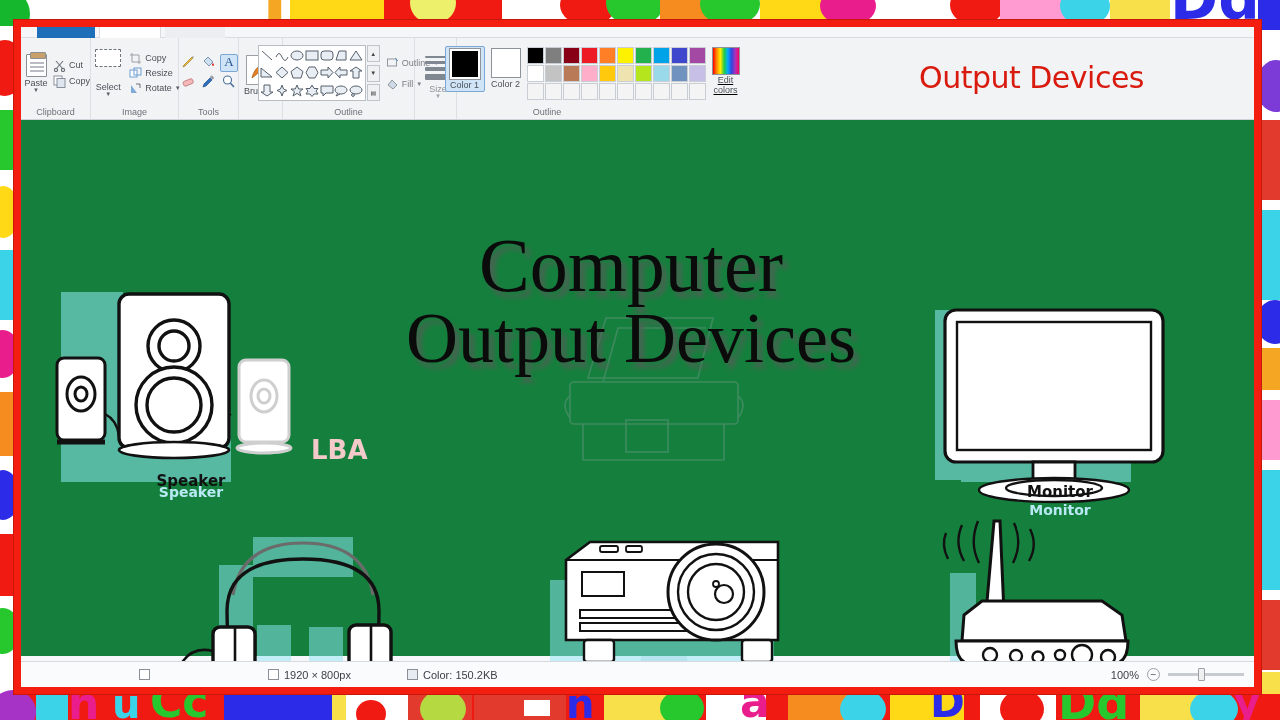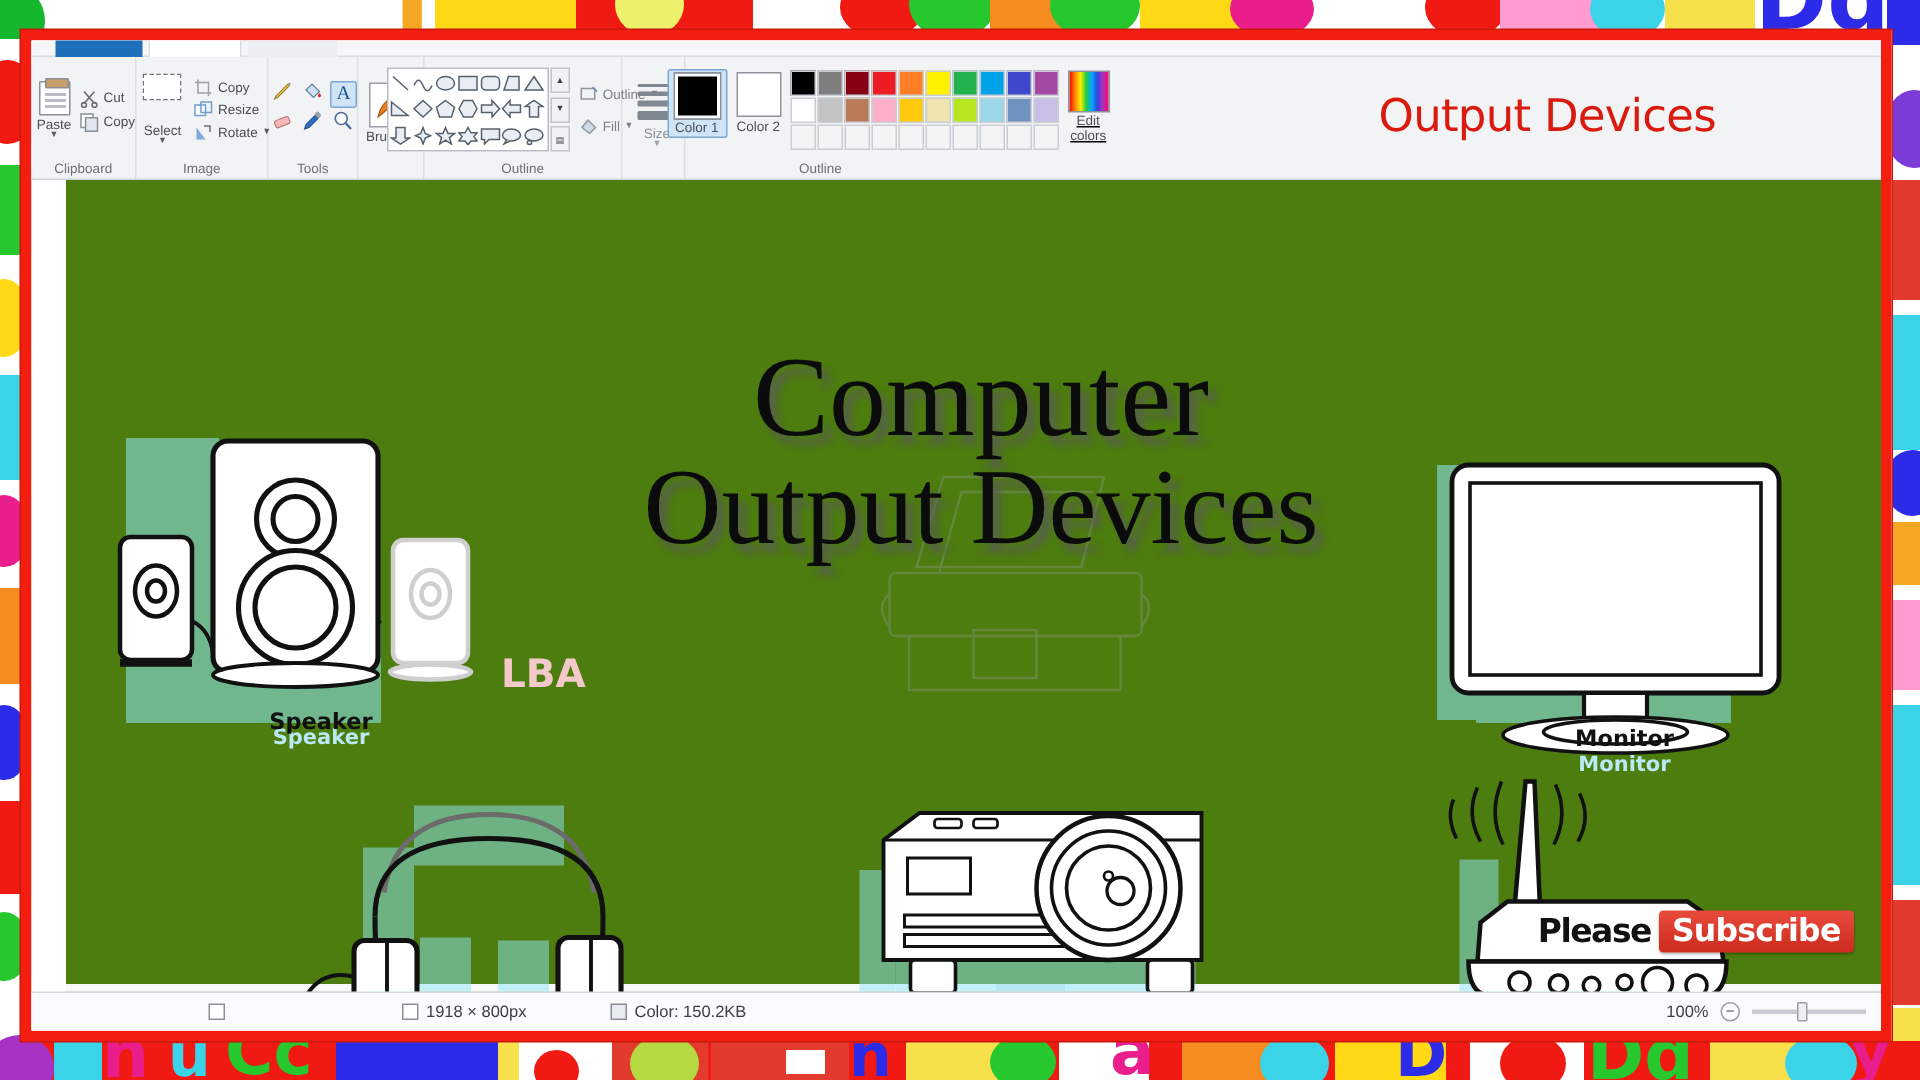--- a/index.html
+++ b/index.html
@@ -179,21 +179,21 @@
 
   
   #ribbon-title {
     position: absolute; right: 110px; top: 22px;
     font-size: 30px; color: #d91b0f; font-family: "DejaVu Sans", sans-serif;
     letter-spacing: -0.5px;
   }
 
   
   #canvasarea {
-    flex: 1; position: relative; background: #4d7c0f; overflow: hidden; margin-left: 23px;
+    flex: 1; position: relative; background: #15803d; overflow: hidden;
   }
 
   
   #ctitle {
     position: absolute; left: 310px; top: 108px; width: 600px;
     text-align: center;
     font-family: "Liberation Serif", serif;
     font-size: 76px; line-height: 0.99; color: #0b0b0b;
     text-shadow: 5px 6px 5px rgba(90,90,90,0.75);
     z-index: 5;
@@ -821,37 +821,33 @@
             <circle cx="112" cy="142" r="5.5"></circle>
             <circle cx="134" cy="140" r="5"></circle>
             <circle cx="156" cy="140" r="10"></circle>
             <circle cx="182" cy="142" r="7"></circle>
           </g>
         </svg>
         
         
       </div>
 
-      <div id="subscribe">
-        <span class="please">Please</span>
-        <span class="btn">Subscribe</span>
-      </div>
 
       <div id="hscroll">
           <i></i>
         </div>
     </div>
 
     <div id="statusbar">
       <div class="sitem" style="margin-left:118px;">
         <span class="sico"></span>
       </div>
       <div class="sitem" style="margin-left:118px;">
         <span class="sico"></span>
-        <span>1918 × 800px</span>
+        <span>1920 × 800px</span>
       </div>
       <div class="sitem" style="margin-left:56px;">
         <span class="sico" style="background:#e6ecf2;"></span>
         <span>Color: 150.2KB</span>
       </div>
       <div class="zoomwrap">
         <span>100%</span>
         <span class="zoombtn">−</span>
         <span class="zoomslider">
             <i></i>

